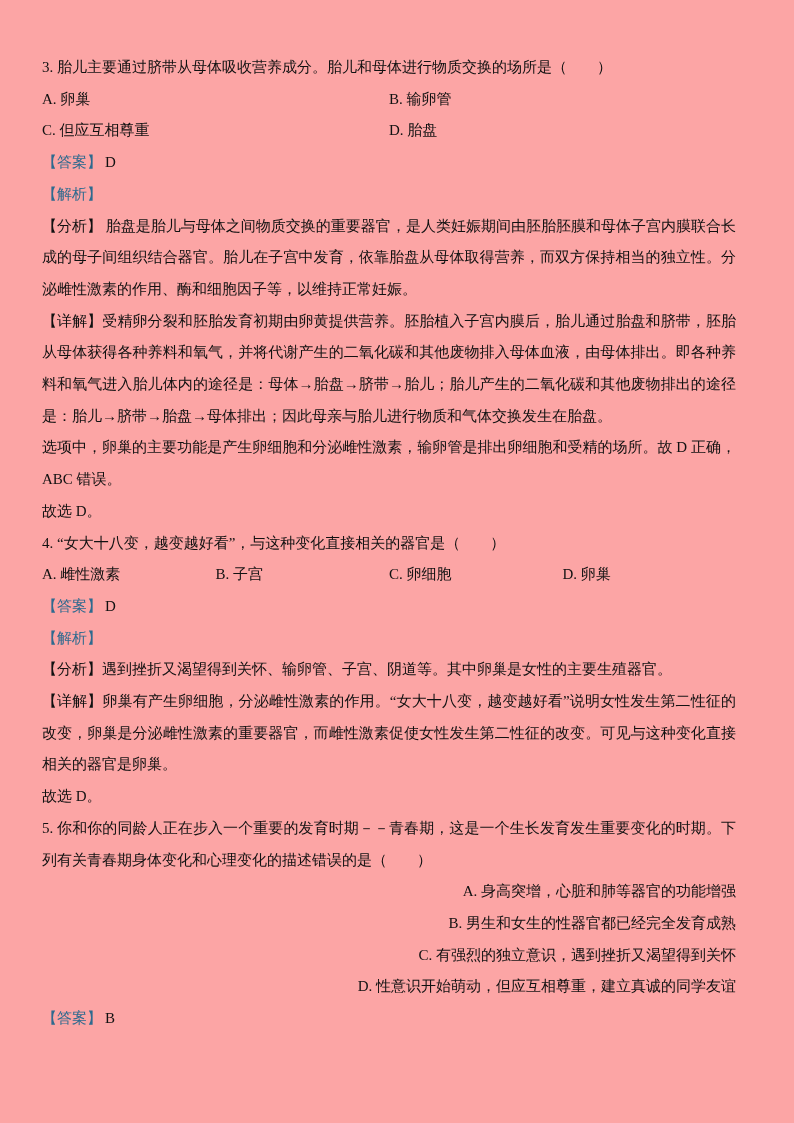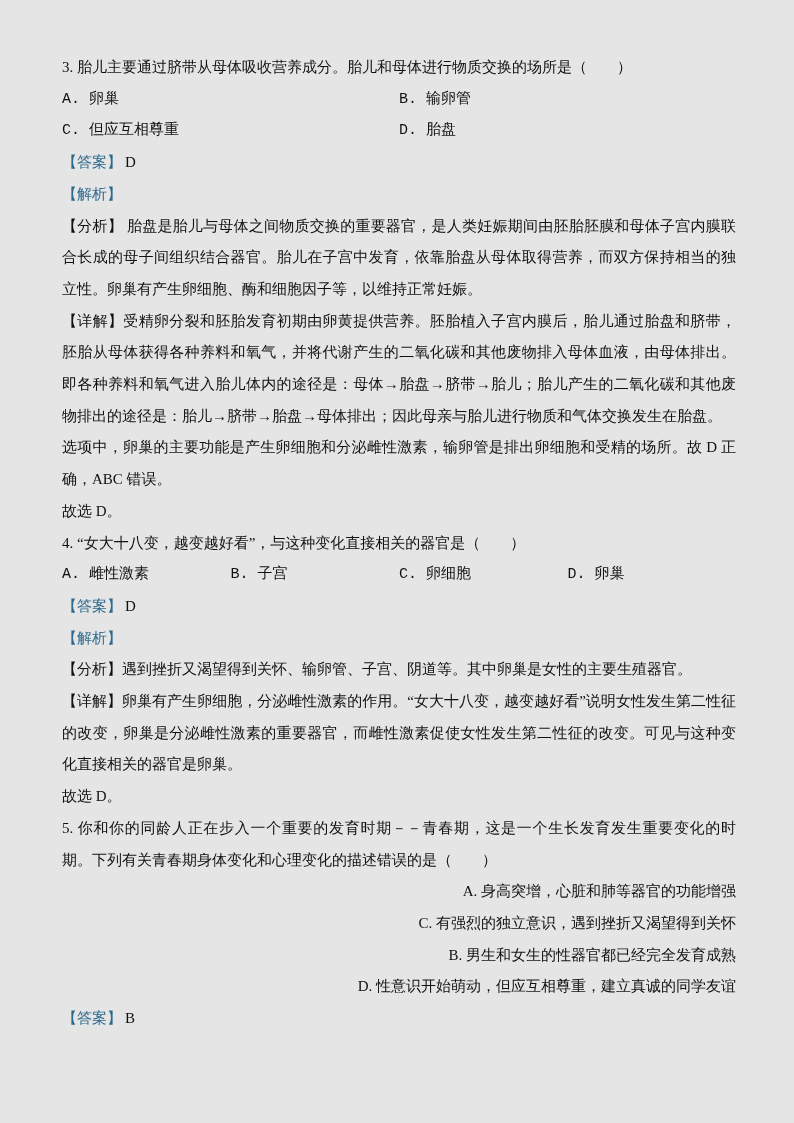--- a/index.html
+++ b/index.html
@@ -5,39 +5,38 @@
   html, body {
     margin: 0;
     padding: 0;
     background: #ffffff;
   }
   .page {
     position: relative;
     width: 794px;
     height: 1123px;
     margin: 0 auto;
-    background: #e5e5e5;
+    background: #fca5a5;
     box-sizing: border-box;
-    padding: 52px 58px 0 62px;
+    padding: 52px 58px 0 42px;
     font-family: "Liberation Serif", "DejaVu Serif", serif;
     font-size: 15px;
     line-height: 31.7px;
     color: #111111;
     overflow: hidden;
   }
   .ln {
     margin: 0;
     text-align: justify;
   }
   .stem { text-align: left; }
   .opt-row {
     display: flex;
     flex-direction: row;
     text-align: left;
-    font-family: Liberation Mono, monospace;
   }
   .opt-50 { width: 50%; box-sizing: border-box; }
   .opt-25 { width: 25%; box-sizing: border-box; }
   .opt-full { width: 100%; text-align: right; }
   .blab {
     color: #2e6a8f;
     text-align: right;
   }
   .ans-letter {
     margin-left: 3px;
@@ -53,21 +52,21 @@
     <div class="opt-row">
       <span class="opt-50">A. 卵巢</span>
       <span class="opt-50">B. 输卵管</span>
     </div>
     <div class="opt-row">
       <span class="opt-50">C. 但应互相尊重</span>
       <span class="opt-50">D. 胎盘</span>
     </div>
     <p class="ln stem"><span class="blab">【答案】</span><span class="ans-letter">D</span></p>
     <p class="ln stem"><span class="blab">【解析】</span></p>
-    <p class="ln">【分析】 胎盘是胎儿与母体之间物质交换的重要器官，是人类妊娠期间由胚胎胚膜和母体子宫内膜联合长成的母子间组织结合器官。胎儿在子宫中发育，依靠胎盘从母体取得营养，而双方保持相当的独立性。卵巢有产生卵细胞、酶和细胞因子等，以维持正常妊娠。</p>
+    <p class="ln">【分析】 胎盘是胎儿与母体之间物质交换的重要器官，是人类妊娠期间由胚胎胚膜和母体子宫内膜联合长成的母子间组织结合器官。胎儿在子宫中发育，依靠胎盘从母体取得营养，而双方保持相当的独立性。分泌雌性激素的作用、酶和细胞因子等，以维持正常妊娠。</p>
     <p class="ln">【详解】受精卵分裂和胚胎发育初期由卵黄提供营养。胚胎植入子宫内膜后，胎儿通过胎盘和脐带，胚胎从母体获得各种养料和氧气，并将代谢产生的二氧化碳和其他废物排入母体血液，由母体排出。即各种养料和氧气进入胎儿体内的途径是：母体→胎盘→脐带→胎儿；胎儿产生的二氧化碳和其他废物排出的途径是：胎儿→脐带→胎盘→母体排出；因此母亲与胎儿进行物质和气体交换发生在胎盘。</p>
     <p class="ln">选项中，卵巢的主要功能是产生卵细胞和分泌雌性激素，输卵管是排出卵细胞和受精的场所。故 D 正确，ABC 错误。</p>
     <p class="ln stem">故选 D。</p>
   </section>
 
   <section>
     <p class="ln stem">4. “女大十八变，越变越好看”，与这种变化直接相关的器官是（　　）</p>
     <div class="opt-row">
       <span class="opt-25">A. 雌性激素</span>
       <span class="opt-25">B. 子宫</span>
@@ -77,19 +76,19 @@
     <p class="ln stem"><span class="blab">【答案】</span><span class="ans-letter">D</span></p>
     <p class="ln stem"><span class="blab">【解析】</span></p>
     <p class="ln">【分析】遇到挫折又渴望得到关怀、输卵管、子宫、阴道等。其中卵巢是女性的主要生殖器官。</p>
     <p class="ln">【详解】卵巢有产生卵细胞，分泌雌性激素的作用。“女大十八变，越变越好看”说明女性发生第二性征的改变，卵巢是分泌雌性激素的重要器官，而雌性激素促使女性发生第二性征的改变。可见与这种变化直接相关的器官是卵巢。</p>
     <p class="ln stem">故选 D。</p>
   </section>
 
   <section>
     <p class="ln">5. 你和你的同龄人正在步入一个重要的发育时期－－青春期，这是一个生长发育发生重要变化的时期。下列有关青春期身体变化和心理变化的描述错误的是（　　）</p>
     <p class="ln stem opt-full">A. 身高突增，心脏和肺等器官的功能增强</p>
+    <p class="ln stem opt-full">B. 男生和女生的性器官都已经完全发育成熟</p>
     <p class="ln stem opt-full">C. 有强烈的独立意识，遇到挫折又渴望得到关怀</p>
-    <p class="ln stem opt-full">B. 男生和女生的性器官都已经完全发育成熟</p>
     <p class="ln stem opt-full">D. 性意识开始萌动，但应互相尊重，建立真诚的同学友谊</p>
     <p class="ln stem"><span class="blab">【答案】</span><span class="ans-letter">B</span></p>
   </section>
 
 </div>
 
 </body></html>

